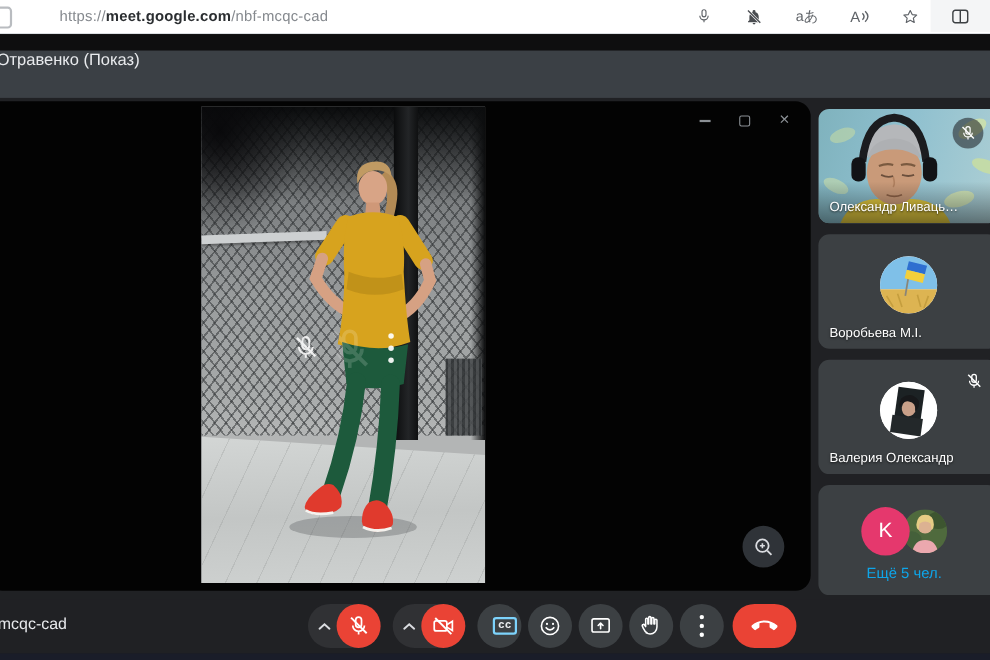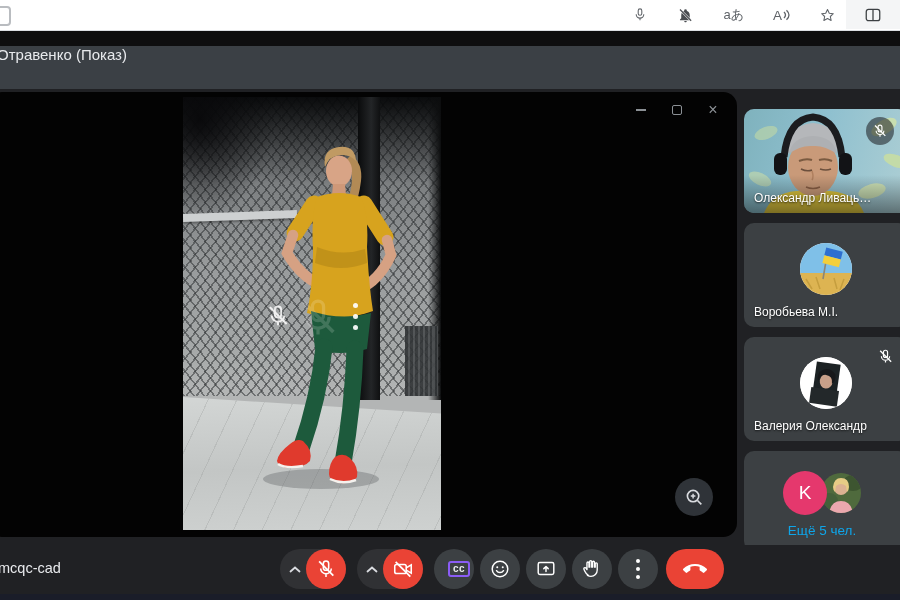--- a/index.html
+++ b/index.html
@@ -59,21 +59,21 @@
   .person-svg{position:absolute;left:0;top:0;width:100%;height:100%;}
 
   .vid-mic{position:absolute;left:82px;top:206px;width:26px;height:26px;color:#fff;opacity:.85;}
   .vid-wm{position:absolute;left:112px;top:198px;width:46px;height:46px;color:#fff;opacity:.16;}
   .vid-dots{position:absolute;left:170px;top:206px;display:flex;flex-direction:column;gap:6px;cursor:pointer;}
   .vid-dots i{width:5px;height:5px;border-radius:50%;background:#fff;opacity:.92;}
   .zoom-btn{position:absolute;left:687px;top:386px;width:38px;height:38px;border-radius:50%;
             background:#2f3338;border:none;display:flex;align-items:center;justify-content:center;cursor:pointer;}
 
   
-  .sidebar{position:absolute;left:744px;top:109px;width:156px;}
+  .sidebar{position:absolute;left:744px;top:99px;width:156px;}
   .tile{position:relative;width:164px;height:104px;border-radius:10px;background:#3c4043;
         margin-bottom:10px;overflow:hidden;cursor:pointer;}
   .tile.t4{height:100px;}
   .tile1-bg{position:absolute;inset:0;background:linear-gradient(105deg,#7fb2bd 0%,#8fc0cf 45%,#aecfd4 100%);}
   .tile-scene{position:absolute;left:0;top:0;width:164px;height:104px;}
   .tile-fade{position:absolute;left:0;right:0;bottom:0;height:38px;
              background:linear-gradient(rgba(0,0,0,0),rgba(0,0,0,.45));}
   .tile-name{position:absolute;left:10px;bottom:8px;font-size:12px;color:#fff;white-space:nowrap;
              text-shadow:0 1px 2px rgba(0,0,0,.7);}
   .mic-badge{position:absolute;top:8px;right:14px;width:28px;height:28px;border-radius:50%;
@@ -90,36 +90,37 @@
   
   .control-bar{position:absolute;left:0;top:545px;width:900px;height:49px;background:#202124;}
   .meeting-code{position:absolute;left:-2px;top:15px;font-size:14.5px;color:#e8eaed;}
   .controls{position:absolute;left:280px;top:4px;display:flex;align-items:center;gap:6px;height:40px;}
   .cgroup{display:flex;align-items:center;background:#303134;border-radius:21px;height:40px;
           padding-left:4px;margin-right:5px;}
   .chev{width:22px;height:40px;display:flex;align-items:center;justify-content:center;cursor:pointer;border:none;background:transparent;padding:0;}
   .cbtn{width:40px;height:40px;border-radius:50%;background:#3c4043;display:flex;align-items:center;
         justify-content:center;border:none;padding:0;cursor:pointer;color:#fff;}
   .cbtn.red{background:#ea4335;}
-  .cc-box{border:2px solid #8b5cf6;border-radius:3px;font-size:10px;font-weight:bold;color:#e8eaed;
+  .cc-box{border:2px solid #7dd3fc;border-radius:3px;font-size:10px;font-weight:bold;color:#e8eaed;
           padding:1px 3px;line-height:10px;letter-spacing:.5px;margin-left:10px;}
   .kebab{display:flex;flex-direction:column;gap:4px;}
   .kebab i{width:4px;height:4px;border-radius:50%;background:#fff;}
   .end-call{width:58px;height:40px;border-radius:21px;background:#ea4335;display:flex;align-items:center;
             justify-content:center;border:none;margin-left:2px;cursor:pointer;}
 
   .bottom-strip{position:absolute;left:0;top:594px;width:900px;height:6px;background:#1a1d29;}
 </style>
 </head>
 <body>
 
 <div id="app">
 
   <div class="browser-bar">
     <span class="tab-frag"></span>
+    <span class="url"><span>https://</span><span class="dom">meet.google.com</span><span>/nbf-mcqc-cad</span></span>
     <div class="bicons">
       <span class="bicon">
         <svg width="16" height="16" viewBox="0 0 24 24">
             <rect x="9.3" y="2.8" width="5.4" height="9.6" rx="2.7" stroke="#5f6368" stroke-width="1.6" fill="none"></rect>
             <path d="M6.3 11a5.7 5.7 0 0 0 11.4 0" stroke="#5f6368" stroke-width="1.6" fill="none"></path>
             <path d="M12 16.7v3.2" stroke="#5f6368" stroke-width="1.6"></path>
           </svg>
       </span>
       <span class="bicon">
         <svg width="17" height="17" viewBox="0 0 24 24">

